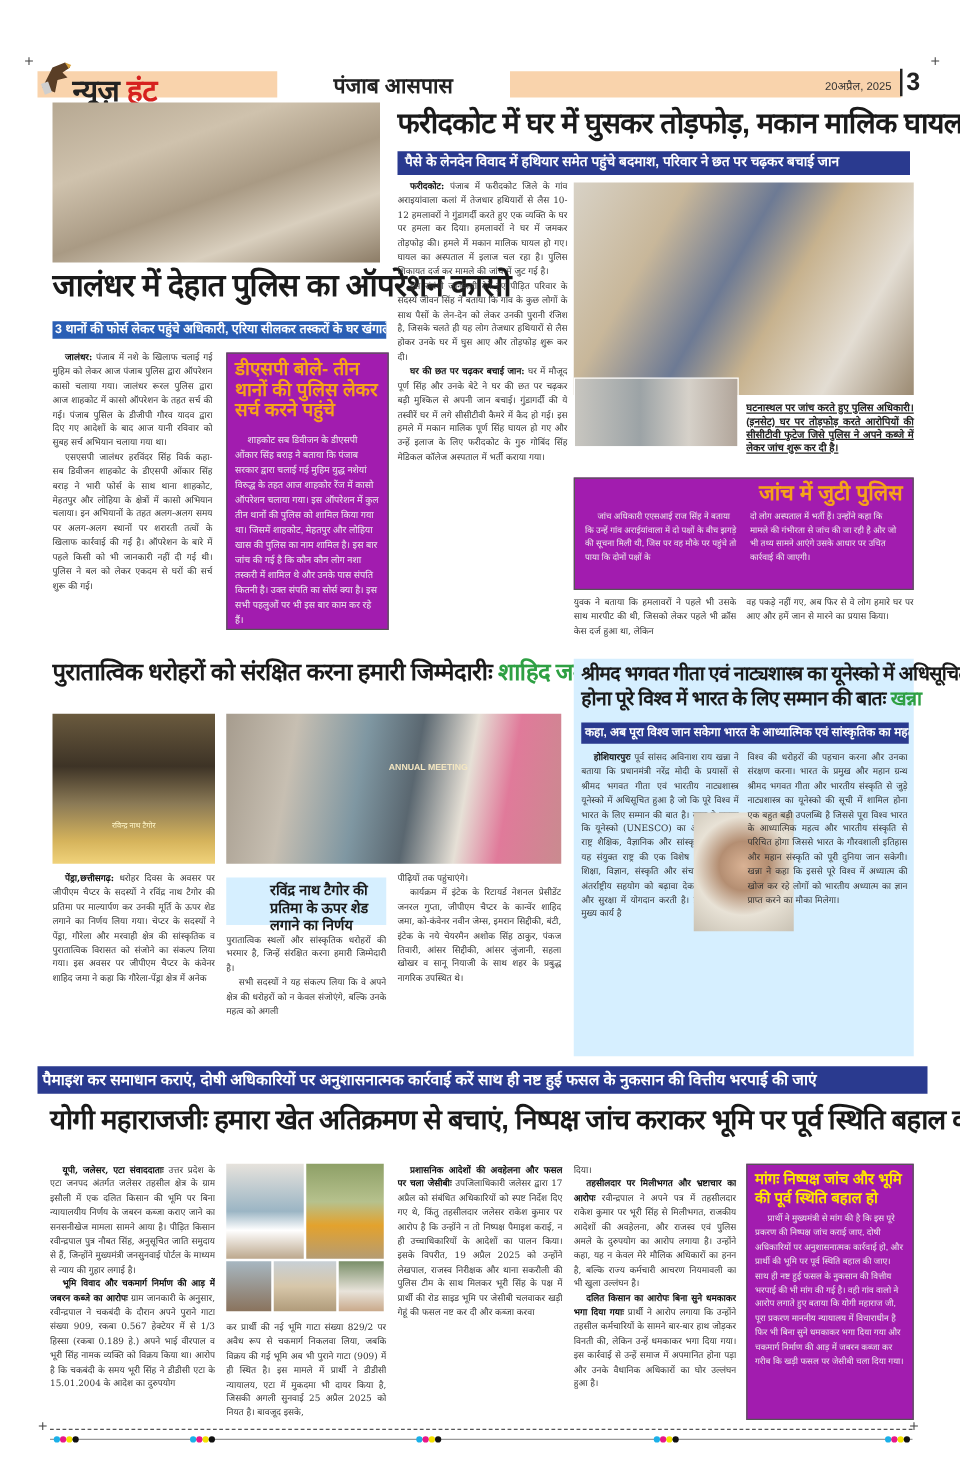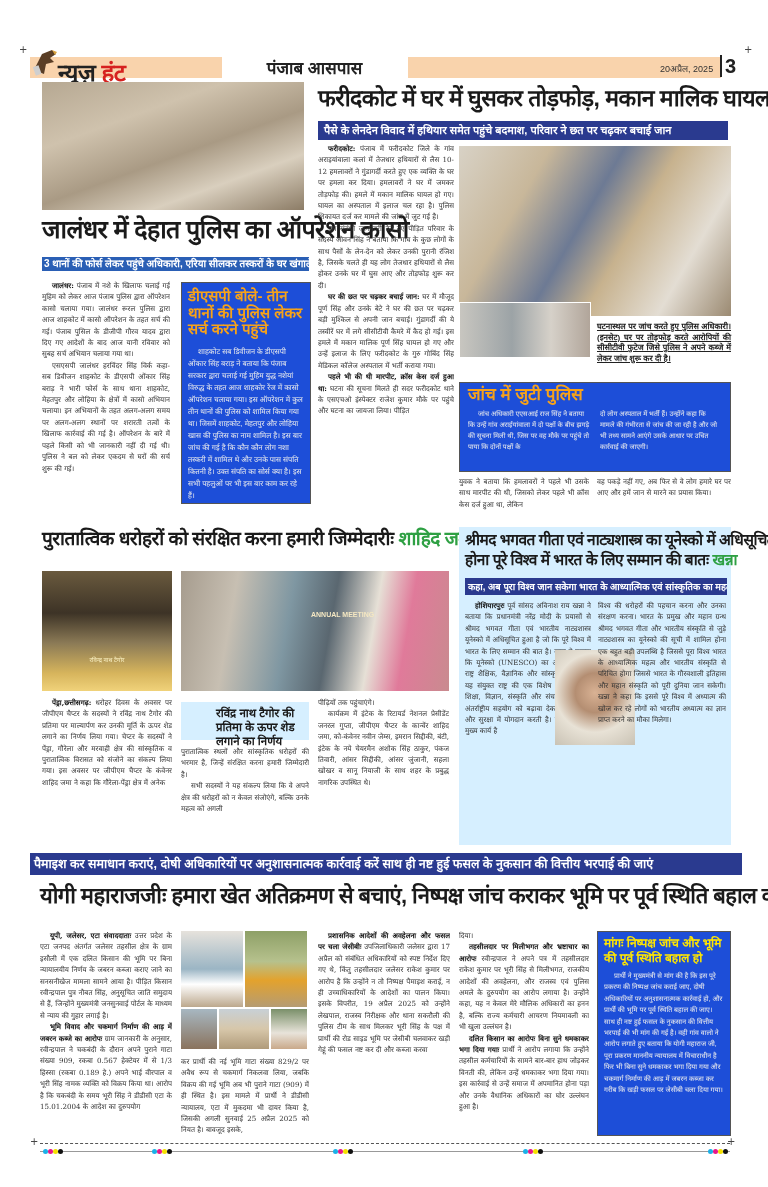--- a/index.html
+++ b/index.html
@@ -35,21 +35,21 @@
 
   
   .hl { position: absolute; font-family: "Liberation Sans", sans-serif; font-weight: 700; color: #1a1a1a; line-height: 1.05; white-space: nowrap; }
   .bar { position: absolute; background: #2a3a8f; color: #fff; font-family: "Liberation Sans", sans-serif; font-weight: 700; white-space: nowrap; overflow: hidden; }
   .bar span { display: block; }
 
   
   .col { position: absolute; font-family: "DejaVu Serif", serif; font-size: 7.1px; line-height: 11.4px; color: #333; text-align: justify; overflow: hidden; }
   .col p { text-indent: 10px; }
   .col b { color: #111; }
-  .box-dark { position: absolute; background: #1d4ed8; border: 1px solid #555; }
+  .box-dark { position: absolute; background: #a21caf; border: 1px solid #555; }
   .box-text { font-family: "Liberation Sans", sans-serif; font-size: 7.4px; line-height: 12px; color: #eee; }
   .box-head { font-family: "Liberation Sans", sans-serif; font-weight: 700; color: #f6a21a; line-height: 1.1; }
   .caption { position: absolute; font-family: "Liberation Sans", sans-serif; font-weight: 700; font-size: 8px; line-height: 10.5px; color: #222; text-align: justify; text-decoration: underline; }
 
   .lightblue { position: absolute; background: #d6efff; }
   .dash { position: absolute; border-top: 1px dashed #555; }
   .regline { position: absolute; height: 1px; background: #999; }
   .dot { position: absolute; width: 5px; height: 5px; border-radius: 50%; top: 1149px; }
 </style>
 </head>
@@ -95,29 +95,28 @@
 
 <div class="hl" style="left:318px;top:86px;font-size:23px;letter-spacing:-0.5px;">फरीदकोट में घर में घुसकर तोड़फोड़, मकान मालिक घायल</div>
 <div class="bar" style="left:318px;top:121px;width:410px;height:19px;font-size:11px;line-height:19px;padding-left:6px;">
     <span>पैसे के लेनदेन विवाद में हथियार समेत पहुंचे बदमाश, परिवार ने छत पर चढ़कर बचाई जान</span>
   </div>
 
 <div class="col" style="left:318px;top:143px;width:136px;height:368px;">
   <p><b>फरीदकोट:</b> <span>पंजाब में फरीदकोट जिले के गांव अराइयांवाला कलां में तेजधार हथियारों से लैस 10-12 हमलावरों ने गुंडागर्दी करते हुए एक व्यक्ति के घर पर हमला कर दिया। हमलावरों ने घर में जमकर तोड़फोड़ की। हमले में मकान मालिक घायल हो गए। घायल का अस्पताल में इलाज चल रहा है। पुलिस शिकायत दर्ज कर मामले की जांच में जुट गई है।</span></p>
   <p>इस संबंधी जानकारी देते हुए पीड़ित परिवार के सदस्य जीवन सिंह ने बताया कि गांव के कुछ लोगों के साथ पैसों के लेन-देन को लेकर उनकी पुरानी रंजिश है, जिसके चलते ही यह लोग तेजधार हथियारों से लैस होकर उनके घर में घुस आए और तोड़फोड़ शुरू कर दी।</p>
   <p><b>घर की छत पर चढ़कर बचाई जान:</b> <span>घर में मौजूद पूर्ण सिंह और उनके बेटे ने घर की छत पर चढ़कर बड़ी मुश्किल से अपनी जान बचाई। गुंडागर्दी की ये तस्वीरें घर में लगे सीसीटीवी कैमरे में कैद हो गई। इस हमले में मकान मालिक पूर्ण सिंह घायल हो गए और उन्हें इलाज के लिए फरीदकोट के गुरु गोबिंद सिंह मेडिकल कॉलेज अस्पताल में भर्ती कराया गया।</span></p>
-  <p><b>पहले भी की थी मारपीट, क्रॉस केस दर्ज हुआ था:</b> <span>घटना की सूचना मिलते ही सदर फरीदकोट थाने के एसएचओ इंस्पेक्टर राजेश कुमार मौके पर पहुंचे और घटना का जायजा लिया। पीड़ित</span></p>
 </div>
 
 <div class="photo ph-far"></div>
 <div class="photo ph-inset"></div>
 <div class="caption" style="left:597px;top:322px;width:134px;">घटनास्थल पर जांच करते हुए पुलिस अधिकारी। (इनसेट) घर पर तोड़फोड़ करते आरोपियों की सीसीटीवी फुटेज जिसे पुलिस ने अपने कब्जे में लेकर जांच शुरू कर दी है।</div>
 
 <div class="box-dark" style="left:459px;top:382px;width:272px;height:90px;padding:3px 8px;">
-  <div class="box-head" style="font-size:17px;text-align:left;">जांच में जुटी पुलिस</div>
+  <div class="box-head" style="font-size:17px;text-align:right;">जांच में जुटी पुलिस</div>
   <div style="display:flex;gap:10px;margin-top:3px;">
     <div class="box-text" style="width:124px;font-size:6.8px;line-height:11px;text-indent:10px;">जांच अधिकारी एएसआई राज सिंह ने बताया कि उन्हें गांव अराईयांवाला में दो पक्षों के बीच झगड़े की सूचना मिली थी, जिस पर वह मौके पर पहुंचे तो पाया कि दोनों पक्षों के</div>
     <div class="box-text" style="width:124px;font-size:6.8px;line-height:11px;">दो लोग अस्पताल में भर्ती हैं। उन्होंने कहा कि मामले की गंभीरता से जांच की जा रही है और जो भी तथ्य सामने आएंगे उसके आधार पर उचित कार्रवाई की जाएगी।</div>
   </div>
 </div>
 <div class="col" style="left:459px;top:476px;width:130px;height:36px;">युवक ने बताया कि हमलावरों ने पहले भी उसके साथ मारपीट की थी, जिसको लेकर पहले भी क्रॉस केस दर्ज हुआ था, लेकिन</div>
 <div class="col" style="left:597px;top:476px;width:134px;height:36px;">वह पकड़े नहीं गए, अब फिर से वे लोग हमारे घर पर आए और हमें जान से मारने का प्रयास किया।</div>
 
 <div class="hl" style="left:42px;top:529px;font-size:19px;letter-spacing:-0.5px;">
   <span>पुरातात्विक धरोहरों को संरक्षित करना हमारी जिम्मेदारीः</span> <span style="color:#2ea043;">शाहिद जमा</span>

